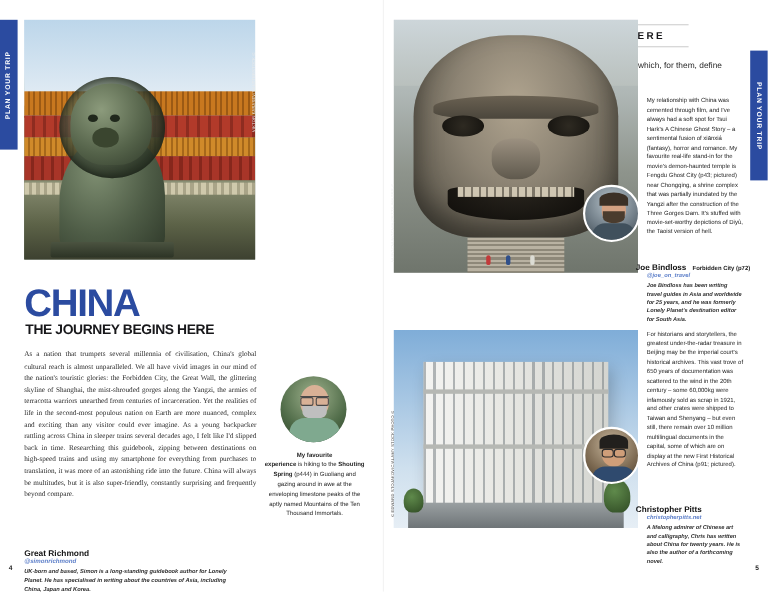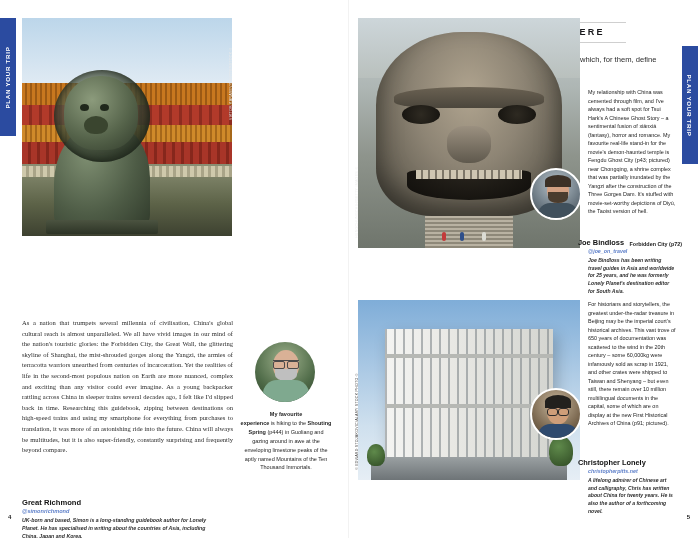--- a/index.html
+++ b/index.html
@@ -286,20 +286,22 @@
       <div class="lion-head"></div>
       <div class="lion-eye l"></div>
       <div class="lion-eye r"></div>
       <div class="lion-snout"></div>
       <div class="lion-base"></div>
     </div>
   </div>
   <div class="credit-v credit-fc">VIKTOR KARASEV/SHUTTERSTOCK ©</div>
   <div class="cap-fc">Forbidden City (p72)</div>
 
+  <div class="china-title">CHINA</div>
+  <div class="china-sub">THE JOURNEY BEGINS HERE</div>
   <div class="intro">As a nation that trumpets several millennia of civilisation, China's global cultural reach is almost unparalleled. We all have vivid images in our mind of the nation's touristic glories: the Forbidden City, the Great Wall, the glittering skyline of Shanghai, the mist-shrouded gorges along the Yangzi, the armies of terracotta warriors unearthed from centuries of incarceration. Yet the realities of life in the second-most populous nation on Earth are more nuanced, complex and exciting than any visitor could ever imagine. As a young backpacker rattling across China in sleeper trains several decades ago, I felt like I'd slipped back in time. Researching this guidebook, zipping between destinations on high-speed trains and using my smartphone for everything from purchases to translation, it was more of an astonishing ride into the future. China will always be multitudes, but it is also super-friendly, constantly surprising and frequently beyond compare.</div>
 
   <div class="byline-name">Great Richmond</div>
   <div class="byline-handle">@simonrichmond</div>
   <div class="byline-bio">UK-born and based, Simon is a long-standing guidebook author for Lonely Planet. He has specialised in writing about the countries of Asia, including China, Japan and Korea.</div>
 
   <div class="photo-simon">
     <div class="ps-head"></div>
     <div class="ps-glass"></div>
     <div class="ps-beard"></div>
@@ -353,21 +355,21 @@
   <div class="auth-bio ab-1">Joe Bindloss has been writing travel guides in Asia and worldwide for 25 years, and he was formerly Lonely Planet's destination editor for South Asia.</div>
 
   <div class="photo-joe">
     <div class="pj-head"></div>
     <div class="pj-hair"></div>
     <div class="pj-beard"></div>
     <div class="pj-shirt"></div>
   </div>
 
   <div class="rcol rcol-2">For historians and storytellers, the greatest under-the-radar treasure in Beijing may be the imperial court's historical archives. This vast trove of 650 years of documentation was scattered to the wind in the 20th century – some 60,000kg were infamously sold as scrap in 1921, and other crates were shipped to Taiwan and Shenyang – but even still, there remain over 10 million multilingual documents in the capital, some of which are on display at the new First Historical Archives of China (p91; pictured).</div>
-  <div class="auth-name an-2">Christopher Lonely</div>
+  <div class="auth-name an-2">Christopher Pitts</div>
   <div class="auth-handle ah-2">christopherpitts.net</div>
   <div class="auth-bio ab-2">A lifelong admirer of Chinese art and calligraphy, Chris has written about China for twenty years. He is also the author of a forthcoming novel.</div>
 
   <div class="photo-chris">
     <div class="pc-head"></div>
     <div class="pc-hair"></div>
     <div class="pc-glass"></div>
     <div class="pc-shirt"></div>
   </div>
 

